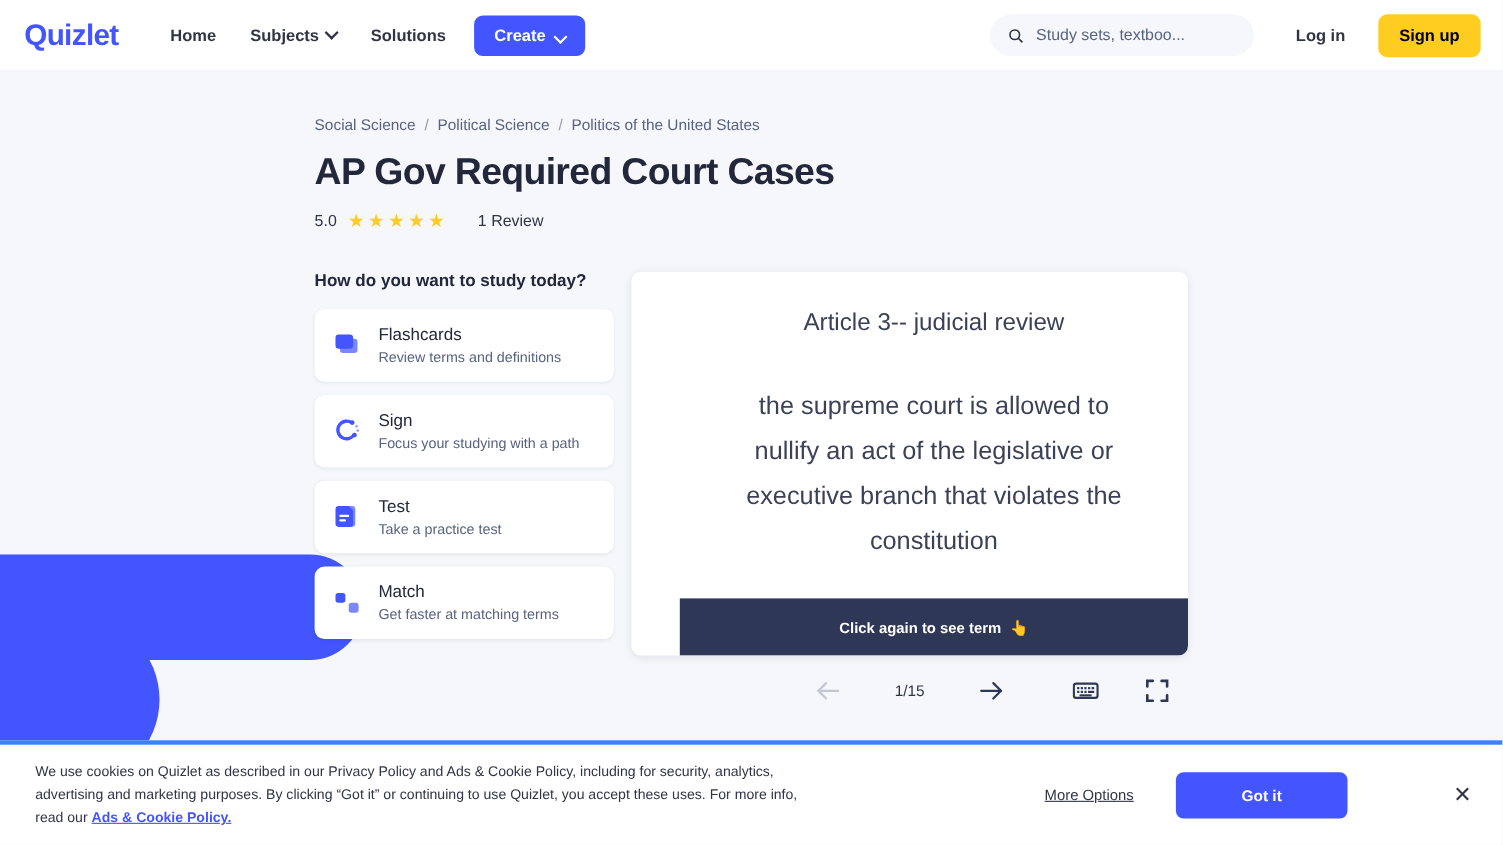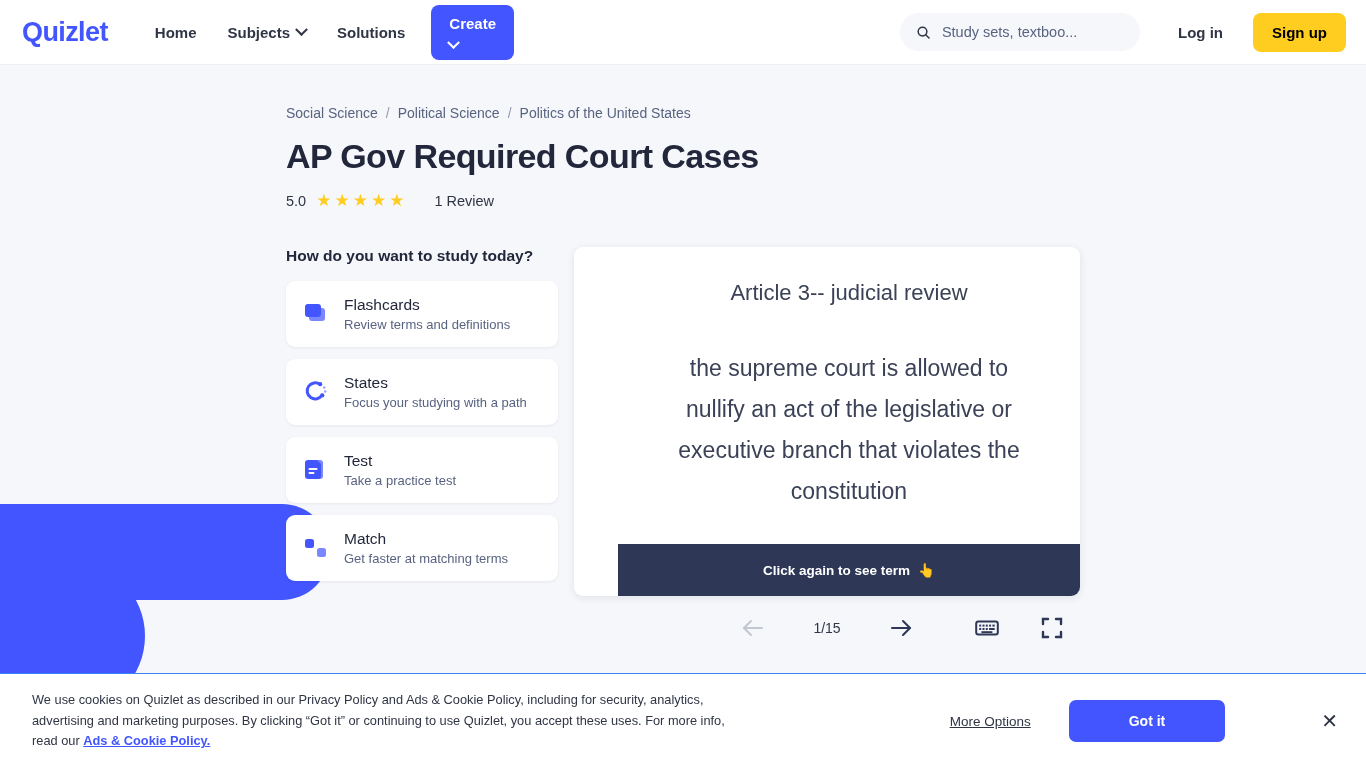--- a/index.html
+++ b/index.html
@@ -70,25 +70,24 @@
   .create-btn {
     background: #4255ff;
     color: #ffffff;
     font-size: 15px;
     font-weight: 700;
     padding: 10px 18px;
     border-radius: 8px;
     border: none;
     cursor: pointer;
     display: flex;
-    align-items: flex-start;
+    align-items: flex-end;
     gap: 9px;
     margin-left: 8px;
     font-family: inherit;
-    flex-direction: column;
   }
 
   .header-right {
     margin-left: auto;
     display: flex;
     align-items: center;
     gap: 6px;
   }
 
   .search-box {
@@ -360,21 +359,21 @@
   }
 
   
   .cookie-banner {
     position: absolute;
     left: 0;
     right: 0;
     bottom: 0;
     height: 95px;
     background: #ffffff;
-    border-top: 1px solid #3b82f6;
+    border-top: 4px solid #3b82f6;
     display: flex;
     align-items: center;
     padding: 0 22px 0 32px;
     z-index: 60;
   }
 
   .cookie-text {
     font-size: 12.8px;
     color: #303545;
     line-height: 1.62;
@@ -512,21 +511,21 @@
           <span class="mode-icon">
             <svg width="26" height="28" viewBox="0 0 26 28">
               <path d="M17 6.5A8 8 0 1 0 19 17" fill="none" stroke="#4255ff" stroke-width="3" stroke-linecap="round"></path>
               <circle cx="17.2" cy="6.2" r="2.1" fill="#4255ff"></circle>
               <circle cx="19.3" cy="17.4" r="2.1" fill="#4255ff"></circle>
               <circle cx="21.2" cy="9.6" r="1.25" fill="#9aa4ff"></circle>
               <circle cx="22.2" cy="13.4" r="1.25" fill="#9aa4ff"></circle>
             </svg>
           </span>
           <span class="mode-text">
-            <span class="mode-title" style="display:block">States</span>
+            <span class="mode-title" style="display:block">Sign</span>
             <span class="mode-sub" style="display:block">Focus your studying with a path</span>
           </span>
         </div>
 
         <div class="mode-card">
           <span class="mode-icon">
             <svg width="26" height="28" viewBox="0 0 26 28">
               <path d="M9 4h8a3 3 0 0 1 3 3v13a3 3 0 0 1-3 3H9z" fill="#7b87ff"></path>
               <path d="M5 4h9l4 4v12a3 3 0 0 1-3 3H5a3 3 0 0 1-3-3V7a3 3 0 0 1 3-3z" fill="#4255ff"></path>
               <rect x="5.5" y="12" width="9" height="2.1" rx="1" fill="#ffffff"></rect>

